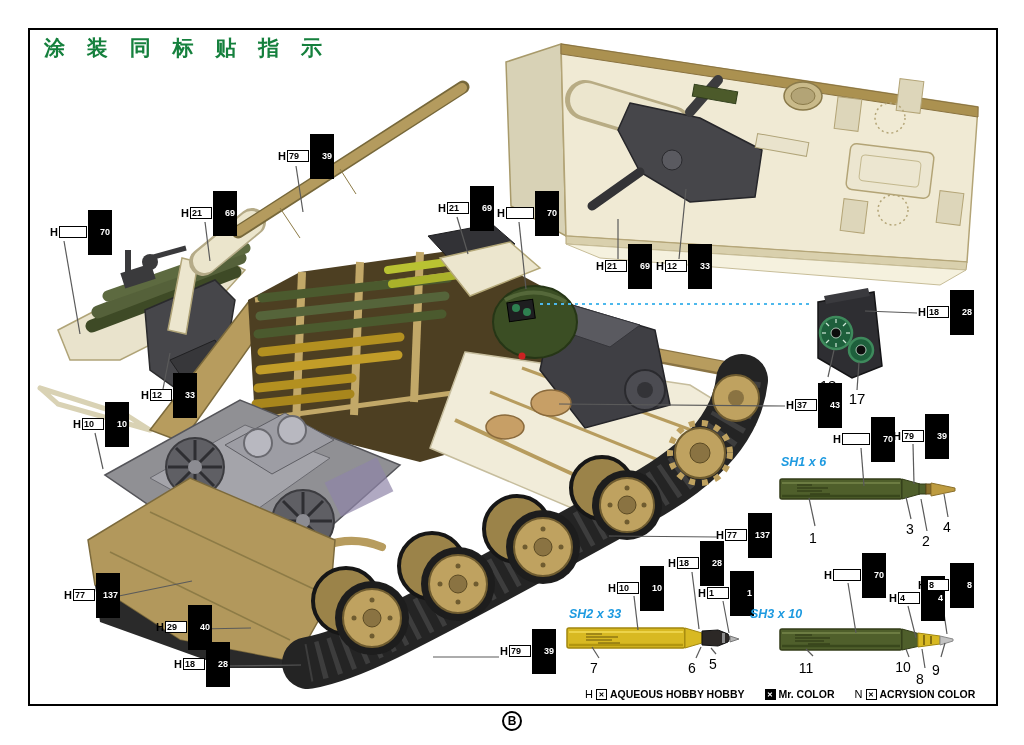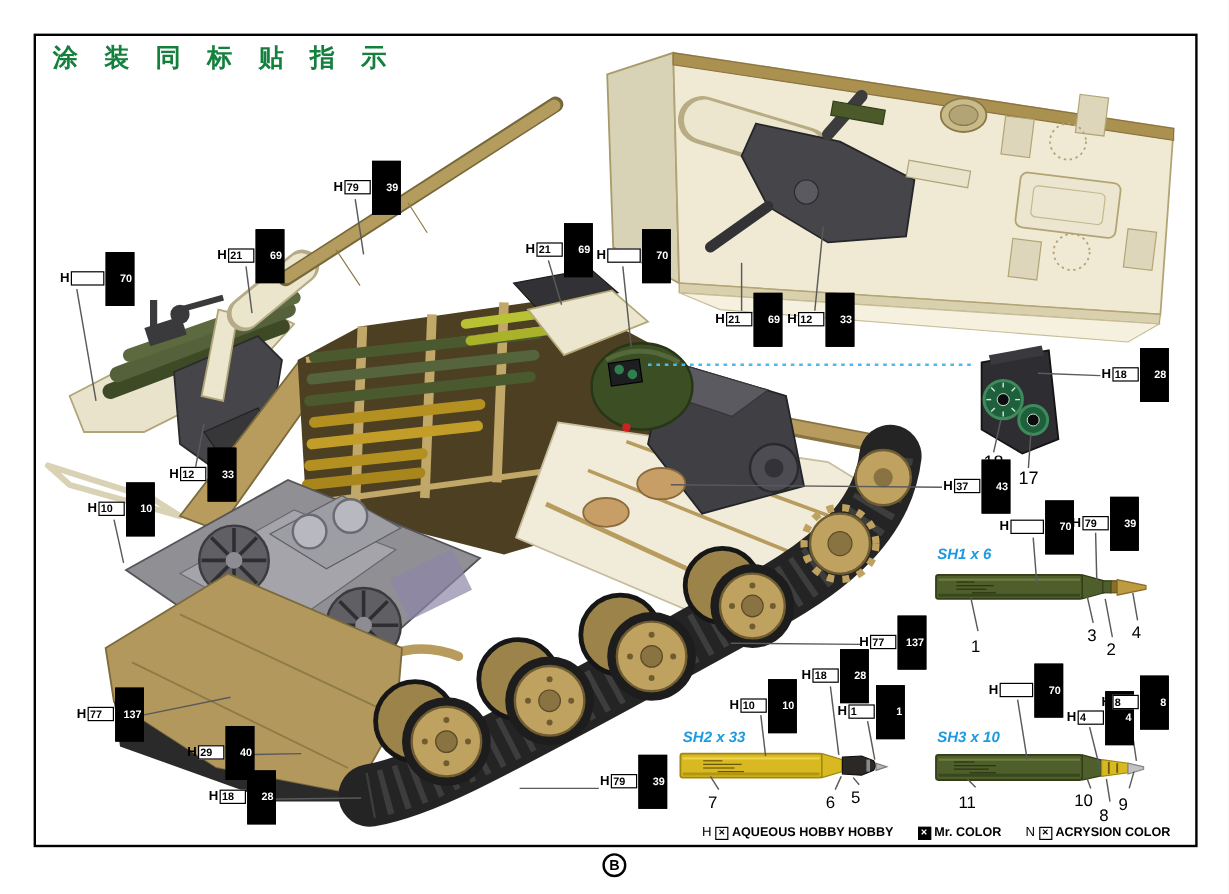--- a/index.html
+++ b/index.html
@@ -483,21 +483,21 @@
       <div class="callout" style="left: 806px; top: 660px;">11</div>
       <div class="callout" style="left: 903px; top: 659px;">10</div>
       <div class="callout" style="left: 920px; top: 671px;">8</div>
       <div class="callout" style="left: 936px; top: 662px;">9</div>
       <div class="callout big" style="left: 828px; top: 377px;">18</div>
       <div class="callout big" style="left: 857px; top: 390px;">17</div>
     </div>
 
   <div class="shell-label" style="left:781px;top:455px">SH1 x 6</div>
   <div class="shell-label" style="left:569px;top:607px">SH2 x 33</div>
-  <div class="shell-label" style="left:781px;top:607px">SH3 x 10</div>
+  <div class="shell-label" style="left:750px;top:607px">SH3 x 10</div>
 
   <div class="legend">
     <div class="item">
       <span class="pfx">H</span>
         <span class="box-sym outline">✕</span>
       <span>AQUEOUS HOBBY HOBBY</span>
     </div>
     <div class="item">
       <span class="box-sym solid">✕</span>
       <span>Mr. COLOR</span>

